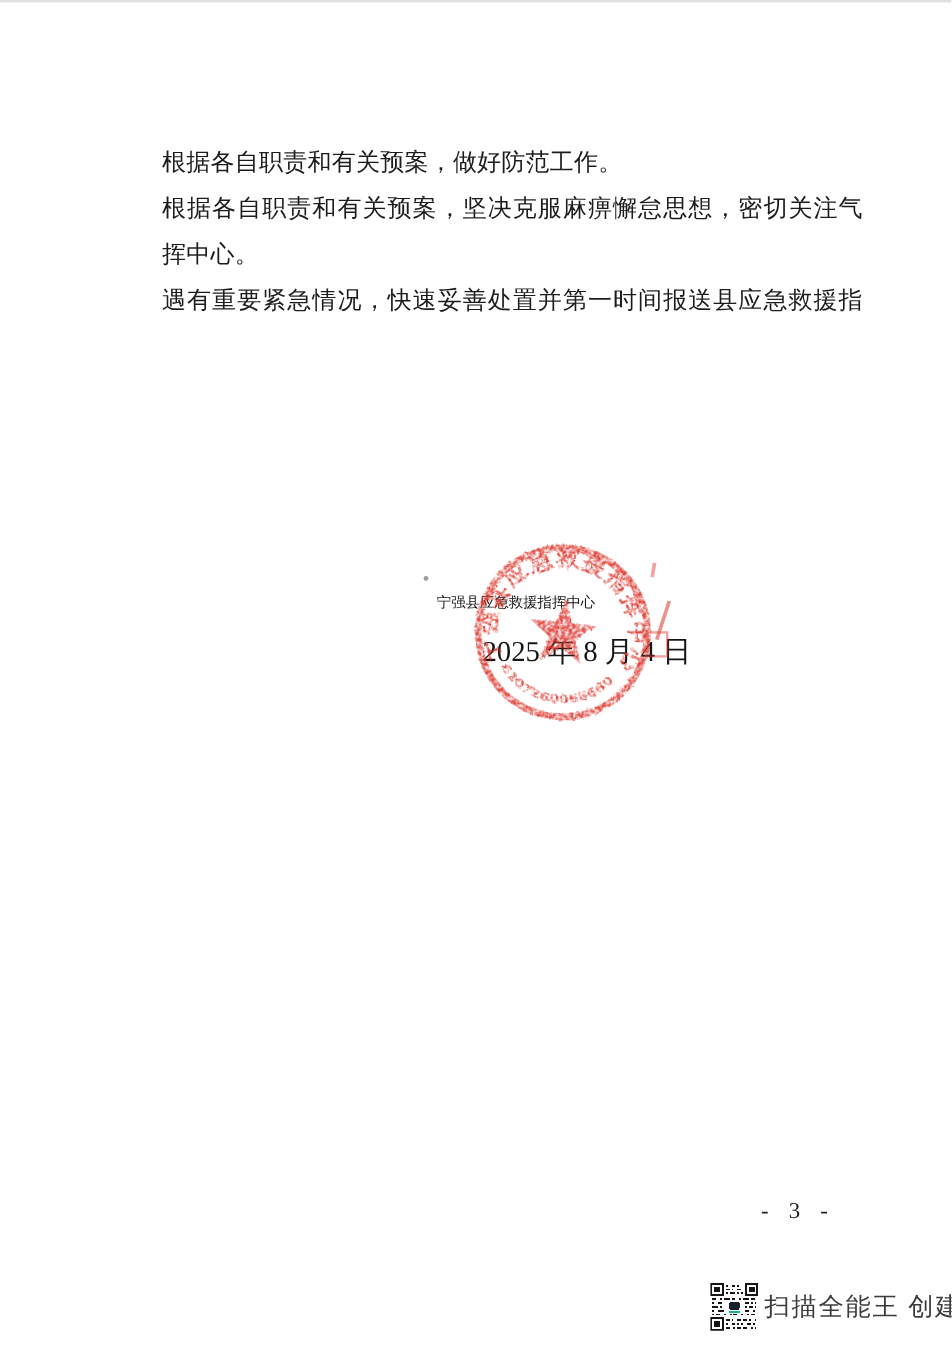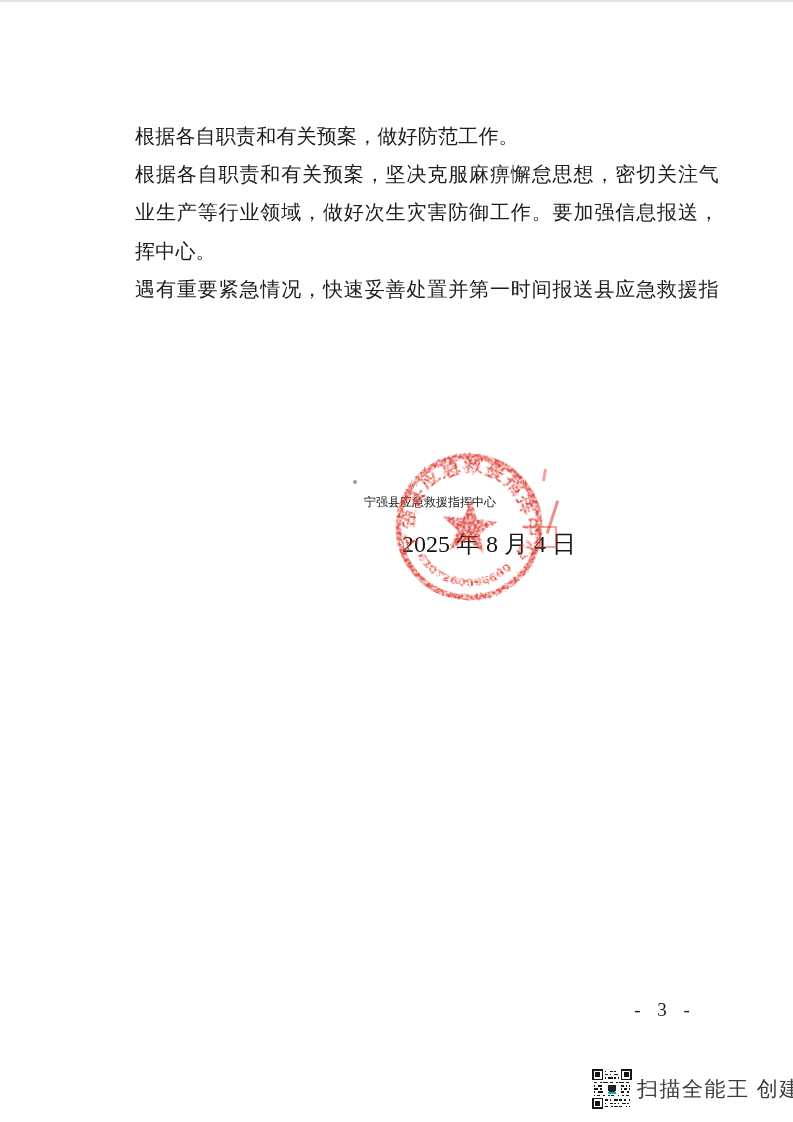--- a/index.html
+++ b/index.html
@@ -75,21 +75,20 @@
   }
 </style>
 </head>
 <body>
 
 <div class="scan-edge"></div>
 
 <div class="body-text">
   <div class="line">根据各自职责和有关预案，做好防范工作。</div>
   <div class="line stretch">根据各自职责和有关预案，坚决克服麻痹懈怠思想，密切关注气</div>
-  <div class="line stretch">业生产等行业领域，做好次生灾害防御工作。要加强信息报送，</div>
   <div class="line">挥中心。</div>
   <div class="line stretch">遇有重要紧急情况，快速妥善处置并第一时间报送县应急救援指</div>
 </div>
 
 <div class="sig-org">宁强县应急救援指挥中心</div>
 <div class="sig-date">2025 年 8 月 4 日</div>
 
 <svg class="seal" viewBox="0 0 150 152" xmlns="http://www.w3.org/2000/svg">
   <defs>
     <filter id="stamp" x="-15%" y="-15%" width="130%" height="130%">

